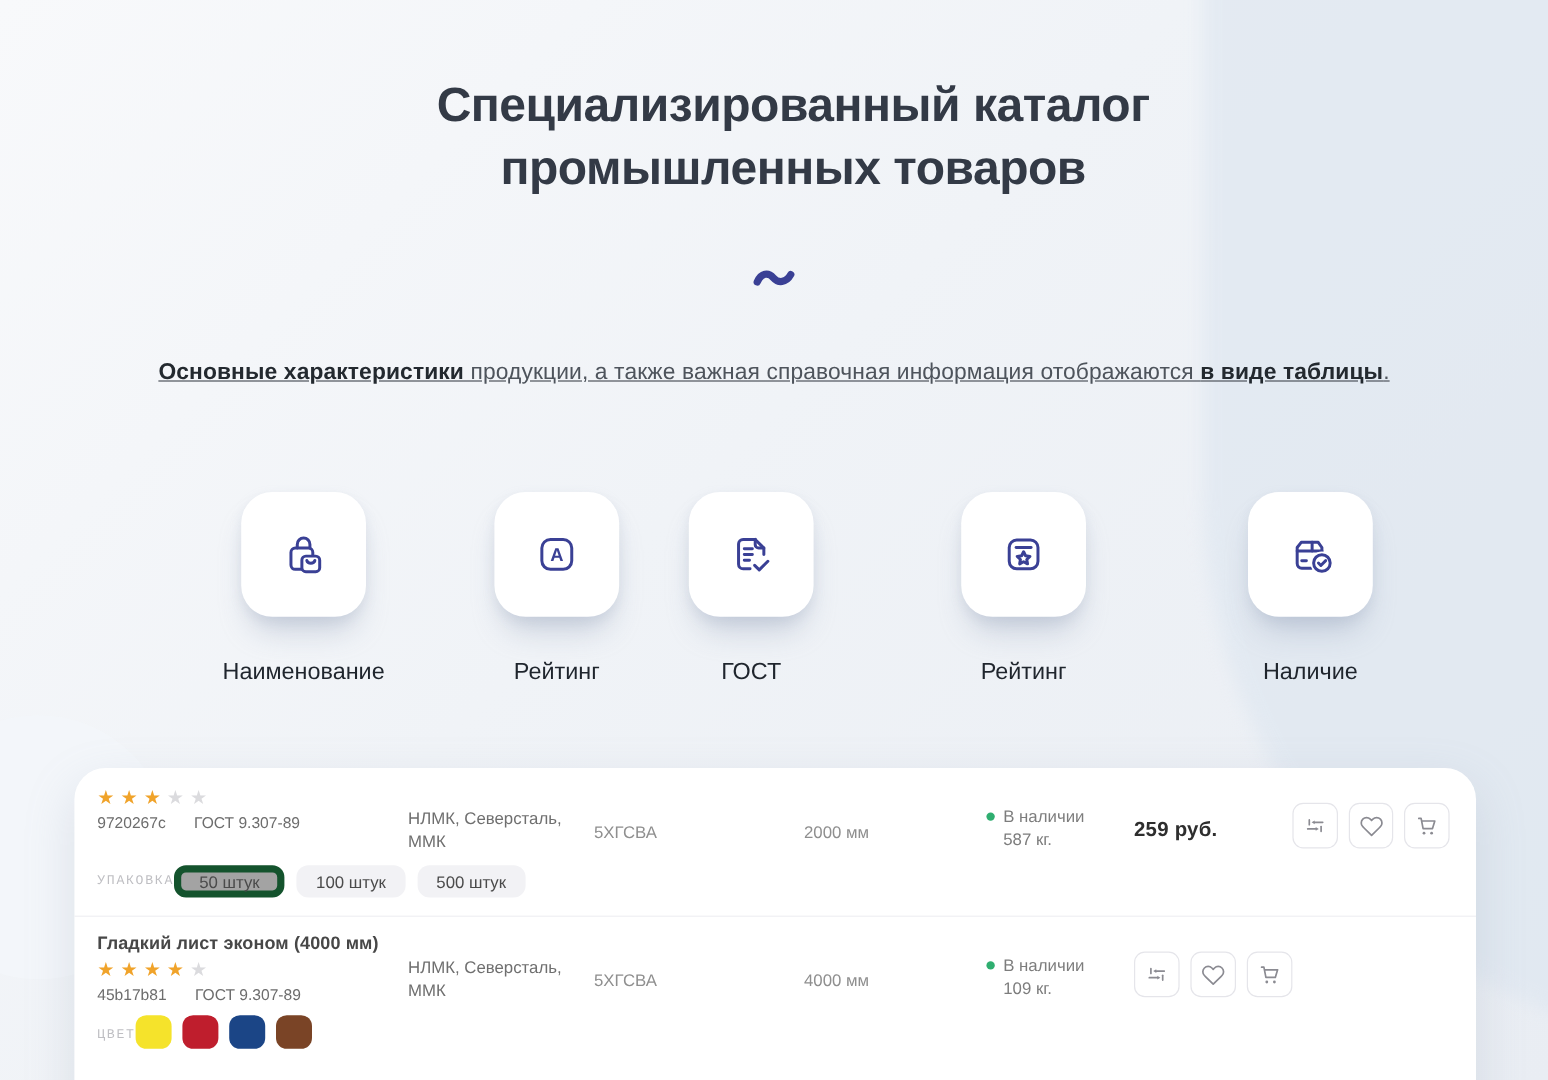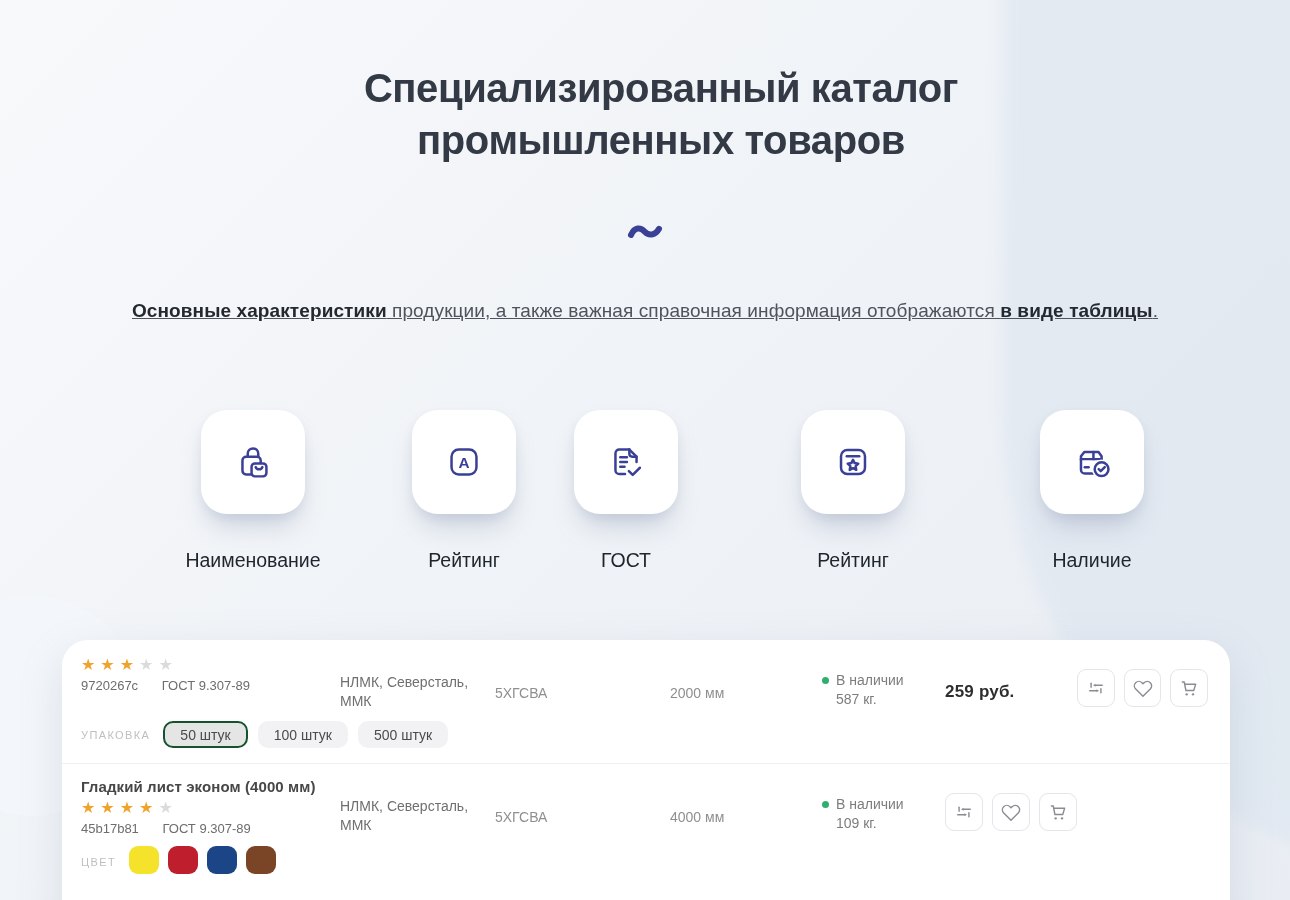--- a/index.html
+++ b/index.html
@@ -74,26 +74,26 @@
   .cell-stock{padding-top:18px;display:flex;gap:7px;font-size:14px;color:#7d7d7d;line-height:19px;}
   .dot{width:7px;height:7px;border-radius:50%;background:var(--stock-dot);margin-top:6px;flex:none;}
   .cell-price{padding-top:29px;font-size:17px;font-weight:bold;color:#2e2e2e;letter-spacing:.2px;}
   .cell-actions{padding-top:16px;display:flex;}
   .iconbtn{
     width:38px;height:38px;border:1px solid #e5e5ea;border-radius:9px;background:#fff;
     display:flex;align-items:center;justify-content:center;margin-left:9px;cursor:pointer;
   }
   .iconbtn:first-child{margin-left:0;}
   .optrow{margin-top:10px;display:flex;align-items:center;}
-  .label-small{font-size:11px;color:#bfbfc3;letter-spacing:1.4px;margin-right:13px;}
+  .label-small{font-size:11px;color:#bfbfc3;letter-spacing:1.4px;margin-right:0;font-family:Liberation Mono, monospace;}
   .chip{
     height:27px;display:inline-flex;align-items:center;padding:0 16px;border-radius:10px;
     background:#f2f2f5;font-size:14px;color:#4b4b4b;margin-right:10px;cursor:pointer;
   }
-  .chip.selected{background:#e5e5e5;border:2px solid #14532d;padding:0 15px;}
+  .chip.selected{background:#a3a3a3;border:6px solid #14532d;padding:0 15px;}
   .swatch{width:30px;height:28px;border-radius:9px;margin-right:9px;display:inline-block;cursor:pointer;}
   svg{display:block;}
 </style>
 </head>
 <body>
 
 <div class="bg-band"></div>
 <div class="bg-circle-left"></div>
 
 <h1 class="page-title">

